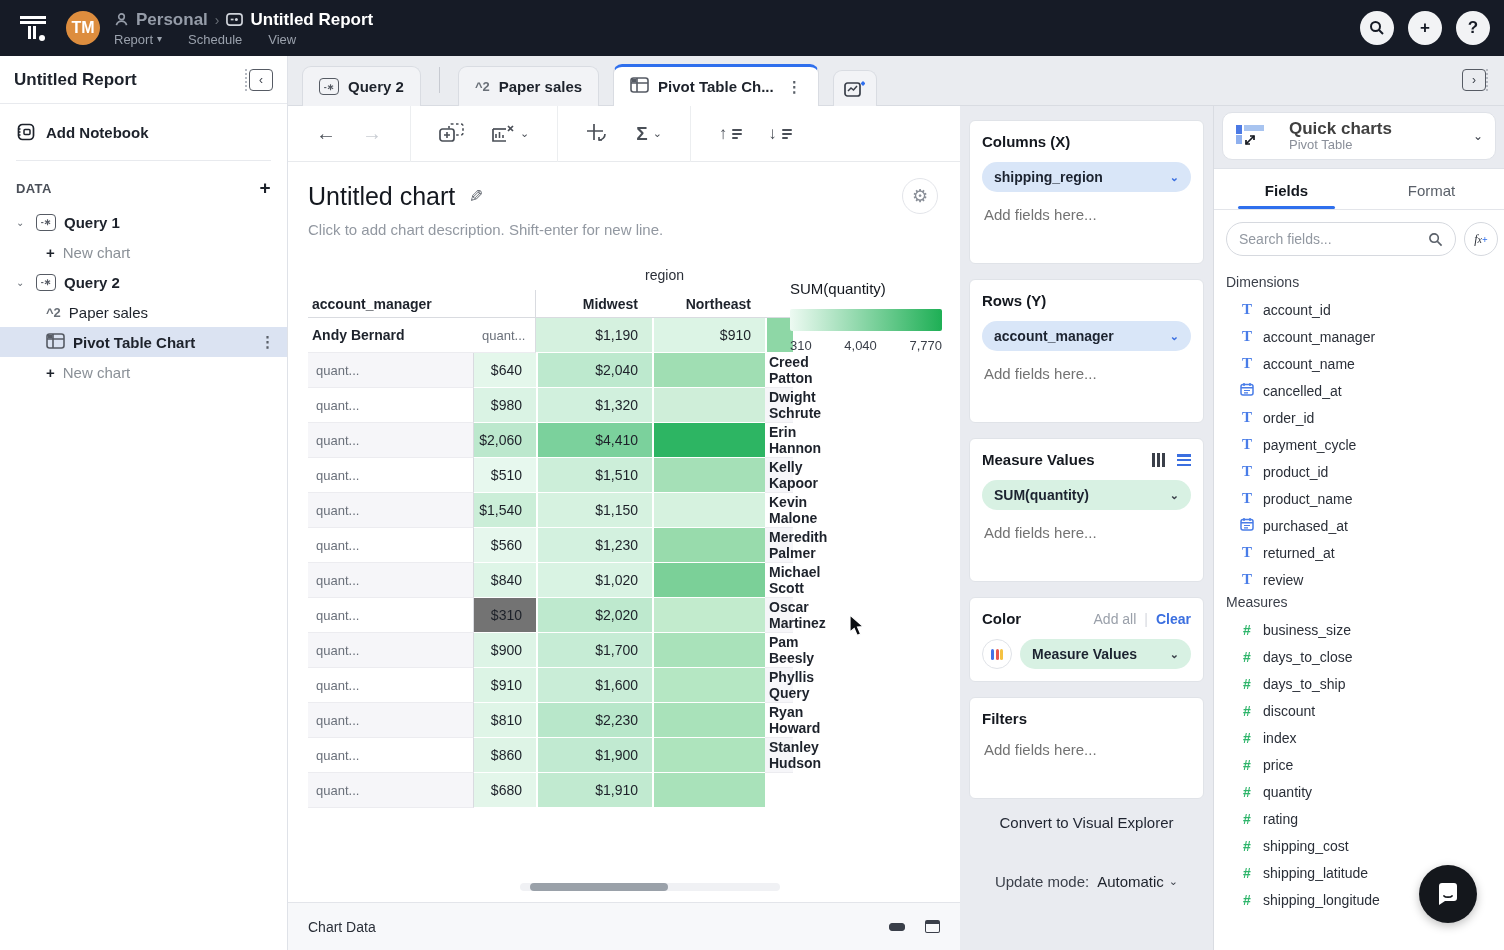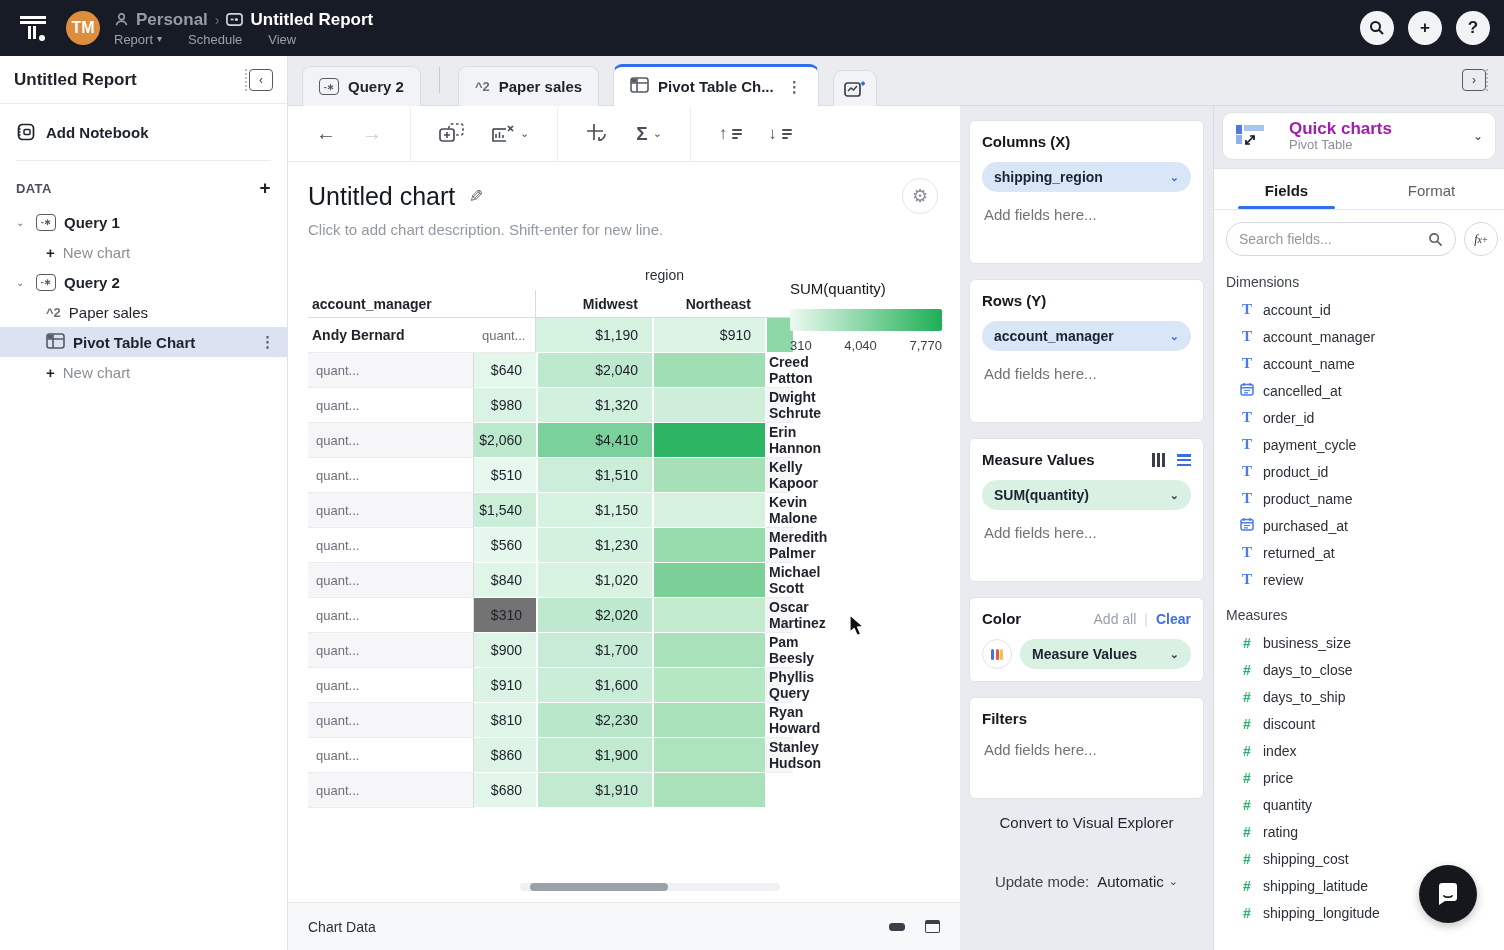--- a/index.html
+++ b/index.html
@@ -130,21 +130,21 @@
   .swatch{width:30px;height:30px;border:1px solid #e0e3e8;border-radius:50%;display:flex;align-items:center;justify-content:center;gap:1.5px;flex-shrink:0}
   .swatch i{width:3px;height:11px;border-radius:1.5px;display:block}
   .color-row .pill{margin-top:0;flex:1}
   .convert-link{text-align:center;font-size:15px;color:#1f2430;margin:12px 0 0}
   .update-row{display:flex;justify-content:center;align-items:center;gap:8px;margin-top:42px;font-size:15px;color:#3c414b}
   .update-val{display:flex;align-items:center;gap:5px;color:#1d222b}
 
   
   .quick-card{margin:6px 8px 8px;background:#fff;border:1px solid #dfe2e8;border-radius:10px;height:48px;display:flex;align-items:center;padding:0 12px;gap:10px}
   .qc-txt{display:flex;flex-direction:column;line-height:1.15;margin-left:14px}
-  .qc-title{font-size:17px;font-weight:bold;color:#a21caf}
+  .qc-title{font-size:17px;font-weight:bold;color:#404040}
   .qc-sub{font-size:13px;color:#8a8f99}
   .qc-caret{margin-left:auto;font-size:12px;color:#3a3f49}
   .fields-panel{flex:1;background:#fff;border-top:1px solid #dfe2e8;display:flex;flex-direction:column;min-height:0}
   .fp-tabs{display:flex;border-bottom:1px solid #e3e5ea}
   .fp-tab{flex:1;text-align:center;padding:13px 0 10px;font-size:15px;color:#5a6069;position:relative;cursor:pointer}
   .fp-tab.active{font-weight:bold;color:#14181f}
   .fp-tab.active::after{content:"";position:absolute;left:24px;right:24px;bottom:0;height:3px;background:#2f6fed;border-radius:2px}
   .search-row{display:flex;align-items:center;gap:8px;padding:12px 12px 6px}
   .search-box{flex:1;height:34px;border:1px solid #d6d9df;border-radius:17px;display:flex;align-items:center;padding:0 12px;gap:8px}
   .search-box input{border:none;outline:none;flex:1;font-size:14px;color:#2a2f38;font-family:"Liberation Sans",sans-serif;background:transparent}
@@ -629,21 +629,21 @@
                 </div>
                 <div class="fl-item">
                   <span class="t-ic">T</span>
                   <span>returned_at</span>
                 </div>
                 <div class="fl-item">
                   <span class="t-ic">T</span>
                   <span>review</span>
                 </div>
               </div>
-            <div class="fl-section" style="margin-top:14px">Measures</div>
+            <div class="fl-section" style="margin-top:1px">Measures</div>
             <div id="meas-holder">
                 <div class="fl-item">
                   <span class="num-ic">#</span>
                   <span>business_size</span>
                 </div>
                 <div class="fl-item">
                   <span class="num-ic">#</span>
                   <span>days_to_close</span>
                 </div>
                 <div class="fl-item">

